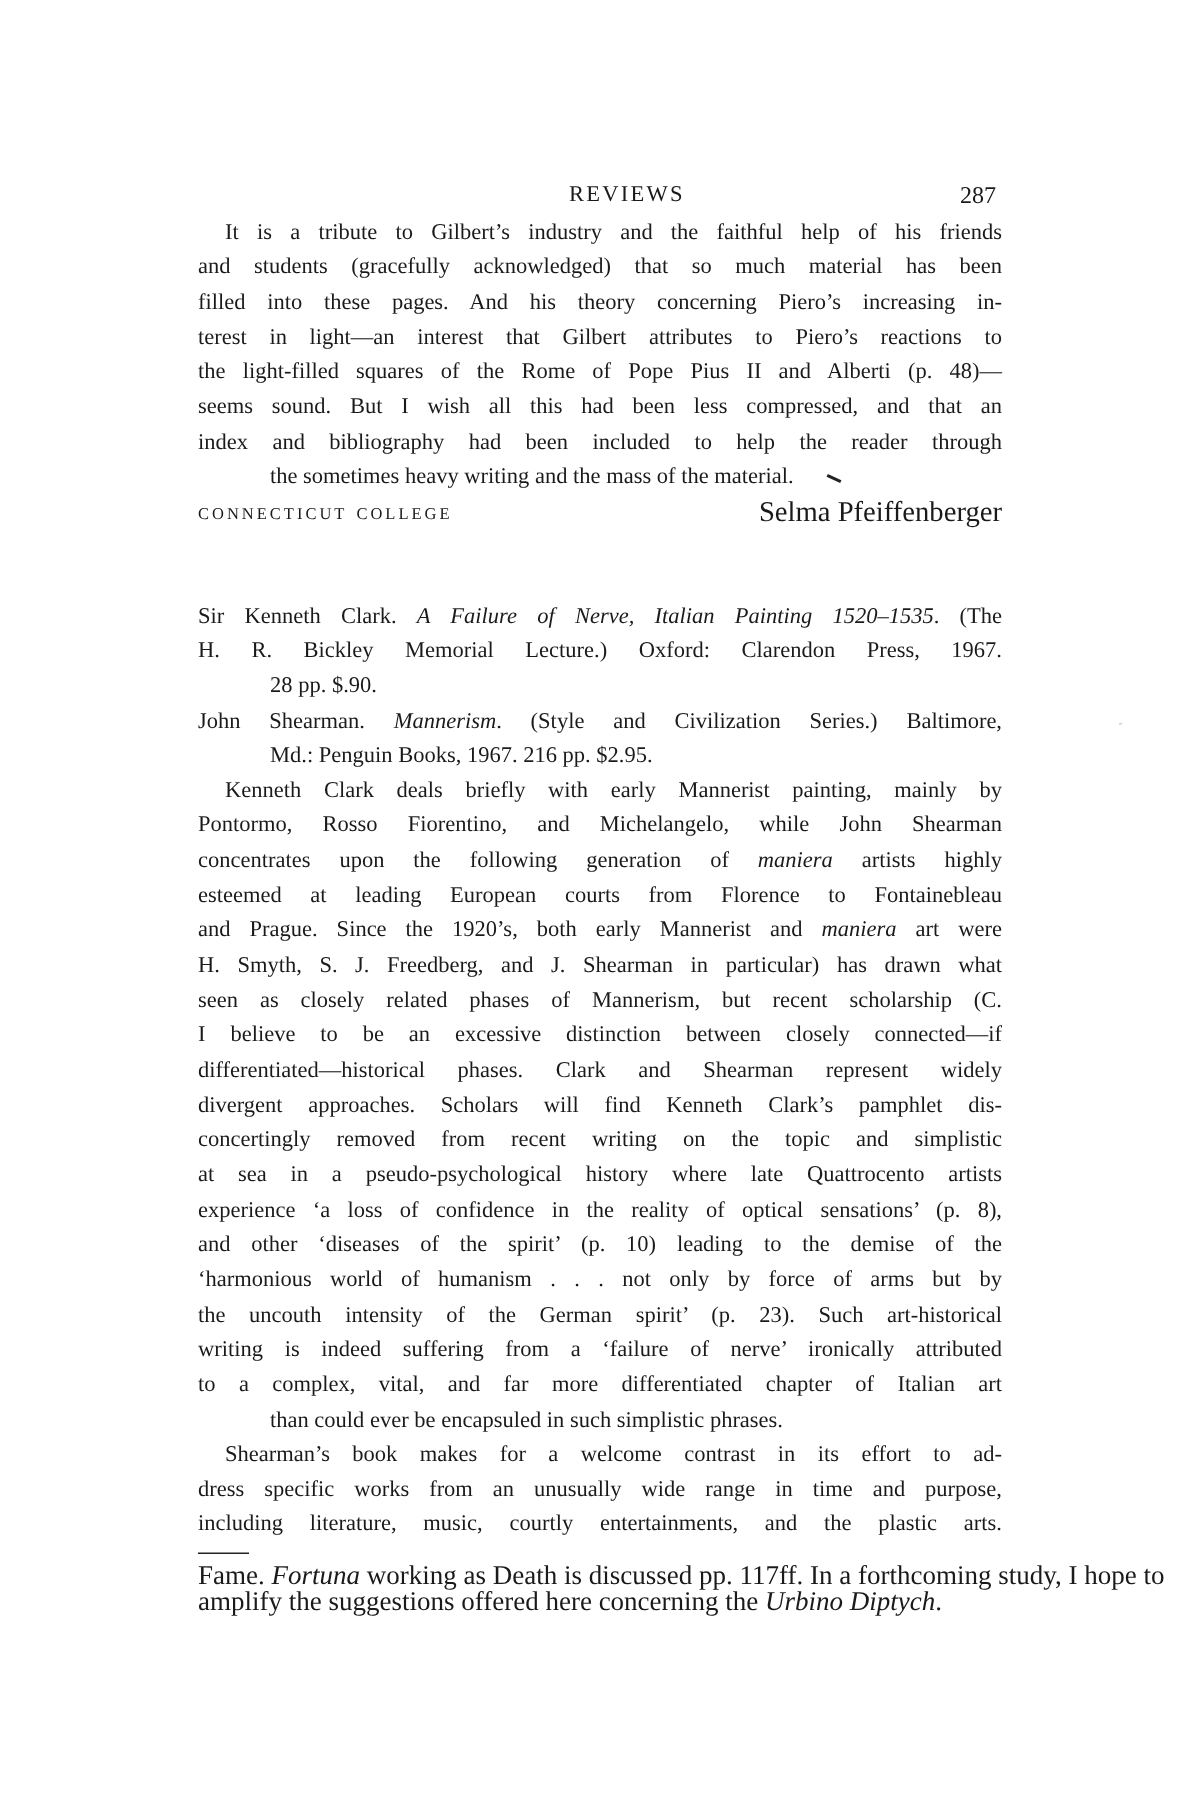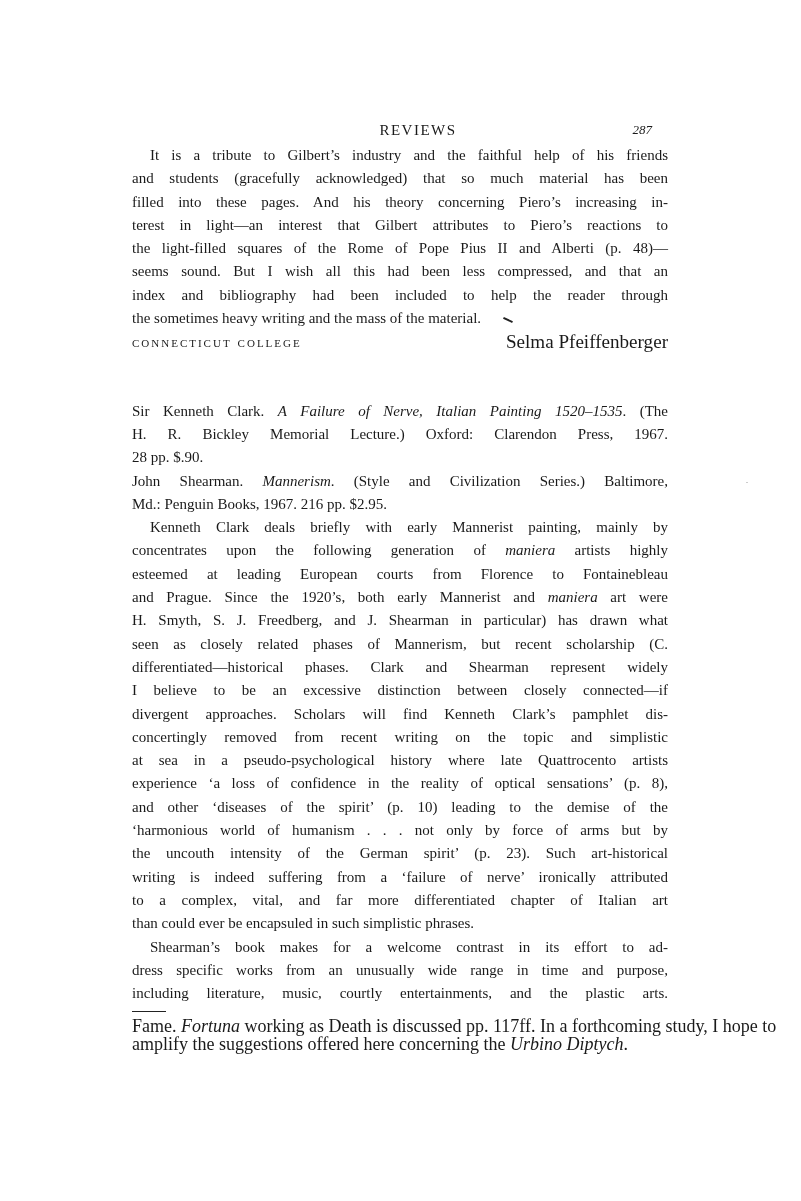--- a/index.html
+++ b/index.html
@@ -30,40 +30,40 @@
     .running-head .title {
       position: absolute;
       left: 0;
       right: 0;
       text-align: center;
       top: 0;
       padding-left: 36px;
     }
     .running-head .folio {
       position: absolute;
-      right: 16px;
+      right: 4px;
       top: 0;
       letter-spacing: 0;
-      font-size: 13px;
-      font-style: italic;
+      font-size: 16px;
     }
     .text {
       font-size: 15px;
       line-height: 23.3px;
       text-align: justify;
     }
     .line {
       display: block;
       text-align: justify;
       text-align-last: justify;
       white-space: nowrap;
       overflow: visible;
     }
     .line.last {
       text-align-last: left;
+      margin-left: 48px;
     }
     .line.indent {
       padding-left: 18px;
     }
     .signature {
       display: flex;
       justify-content: space-between;
       align-items: flex-start;
       font-size: 19.1px;
       line-height: 23.3px;
@@ -139,27 +139,28 @@
   <div class="text">
     <span class="line"><span>Sir Kenneth Clark.</span> <i>A Failure of Nerve, Italian Painting 1520–1535</i><span>. (The</span></span>
     <span class="line">H. R. Bickley Memorial Lecture.) Oxford: Clarendon Press, 1967.</span>
     <span class="line last">28 pp. $.90.</span>
     <span class="line"><span>John Shearman.</span> <i>Mannerism</i><span>. (Style and Civilization Series.) Baltimore,</span></span>
     <span class="line last">Md.: Penguin Books, 1967. 216 pp. $2.95.</span>
   </div>
 
   <div class="text">
     <span class="line indent">Kenneth Clark deals briefly with early Mannerist painting, mainly by</span>
+    <span class="line">Pontormo, Rosso Fiorentino, and Michelangelo, while John Shearman</span>
     <span class="line"><span>concentrates upon the following generation of </span><i>maniera</i><span> artists highly</span></span>
     <span class="line">esteemed at leading European courts from Florence to Fontainebleau</span>
     <span class="line"><span>and Prague. Since the 1920’s, both early Mannerist and </span><i>maniera</i><span> art were</span></span>
     <span class="line">H. Smyth, S. J. Freedberg, and J. Shearman in particular) has drawn what</span>
     <span class="line">seen as closely related phases of Mannerism, but recent scholarship (C.</span>
+    <span class="line">I believe to be an excessive distinction between closely connected—if</span>
     <span class="line">differentiated—historical phases. Clark and Shearman represent widely</span>
-    <span class="line">I believe to be an excessive distinction between closely connected—if</span>
     <span class="line">divergent approaches. Scholars will find Kenneth Clark’s pamphlet dis-</span>
     <span class="line">concertingly removed from recent writing on the topic and simplistic</span>
     <span class="line">at sea in a pseudo-psychological history where late Quattrocento artists</span>
     <span class="line">experience ‘a loss of confidence in the reality of optical sensations’ (p. 8),</span>
     <span class="line">and other ‘diseases of the spirit’ (p. 10) leading to the demise of the</span>
     <span class="line">‘harmonious world of humanism . . . not only by force of arms but by</span>
     <span class="line">the uncouth intensity of the German spirit’ (p. 23). Such art-historical</span>
     <span class="line">writing is indeed suffering from a ‘failure of nerve’ ironically attributed</span>
     <span class="line">to a complex, vital, and far more differentiated chapter of Italian art</span>
     <span class="line last">than could ever be encapsuled in such simplistic phrases.</span>

